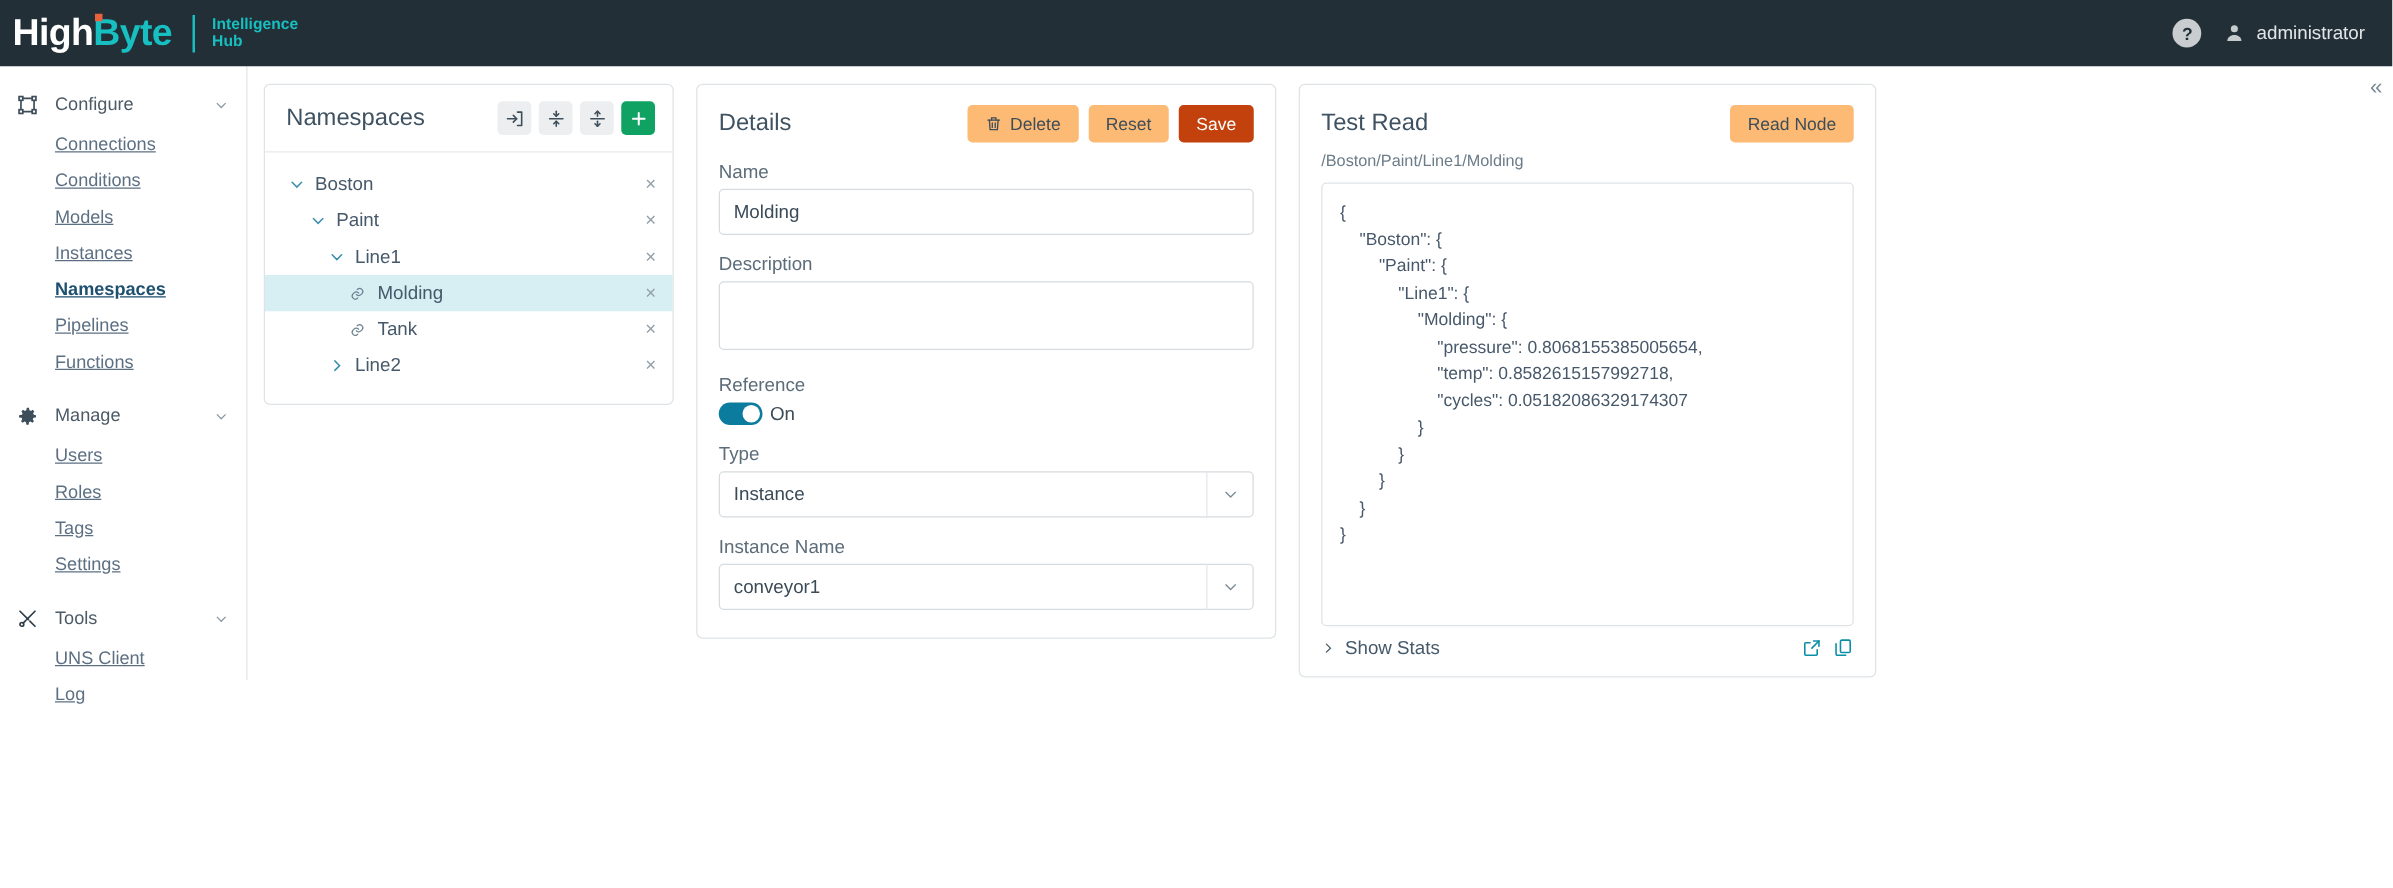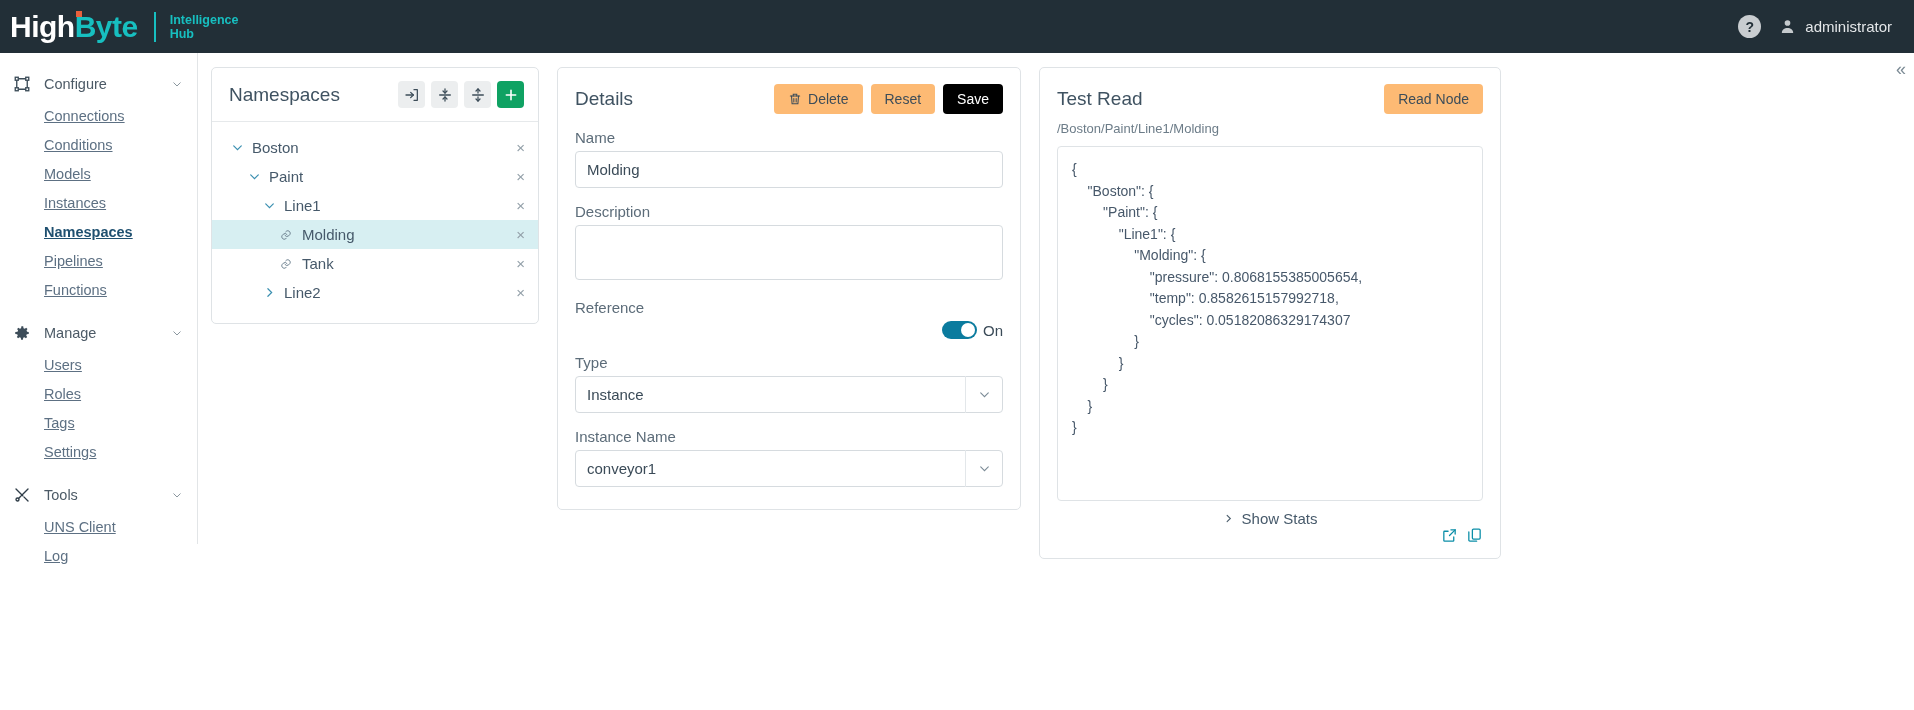--- a/index.html
+++ b/index.html
@@ -13,21 +13,21 @@
 
   
   .header {
     height: 53px;
     background: #222f37;
     display: flex;
     align-items: center;
     padding: 0 22px 0 10px;
     position: relative;
   }
-  .logo-wrap { display: flex; align-items: center; }
+  .logo-wrap { display: flex; align-items: flex-start; }
   .logo-text {
     font-size: 30px;
     font-weight: 700;
     letter-spacing: -0.5px;
     position: relative;
     line-height: 1;
   }
   .logo-high { color: #ffffff; }
   .logo-byte { color: #17bfc0; }
   .logo-dot {
@@ -199,21 +199,21 @@
     font-family: "Liberation Sans", sans-serif;
     font-size: 14px;
     border-radius: 4px;
     border: none;
     padding: 7px 14px;
     cursor: pointer;
     background: #fdba74;
     color: #3d4d59;
     display: flex; align-items: center; gap: 6px;
   }
-  .btn.primary { background: #000000; color: #fff; }
+  .btn.primary { background: #c2410c; color: #fff; }
   .btn svg { width: 14px; height: 14px; }
 
   .field-label {
     font-size: 15px;
     color: #5c6c79;
     margin-bottom: 5px;
     display: block;
   }
   .field { margin-bottom: 15px; }
   .input, .textarea, .select {
@@ -233,21 +233,21 @@
   .select-arrow {
     position: absolute; right: 0; top: 0; bottom: 0;
     width: 38px;
     border-left: 1px solid #e3e7ea;
     display: flex; align-items: center; justify-content: center;
     color: #7b8b96;
     cursor: pointer;
   }
   .select-arrow svg { width: 13px; height: 13px; }
 
-  .toggle-row { display: flex; align-items: center; gap: 6px; justify-content: flex-end; }
+  .toggle-row { display: flex; align-items: center; gap: 6px; }
   .toggle {
     width: 35px; height: 18px;
     background: #0b7b9e;
     border-radius: 9px;
     position: relative;
     cursor: pointer;
   }
   .toggle::after {
     content: "";
     position: absolute;
@@ -277,21 +277,20 @@
     font-size: 14px;
     color: #47586a;
     line-height: 21.5px;
     white-space: pre;
     overflow: hidden;
     position: relative;
   }
   .tr-foot {
     display: flex; align-items: center;
     margin-top: 9px;
-    flex-direction: column;
   }
   .show-stats {
     display: flex; align-items: center; gap: 8px;
     font-size: 15px; color: #46596a;
     cursor: pointer;
   }
   .show-stats svg { width: 11px; height: 11px; color: #4b5d6b; }
   .tr-foot-icons { margin-left: auto; display: flex; gap: 8px; }
   .tr-foot-icons svg { width: 17px; height: 17px; cursor: pointer; }
 

